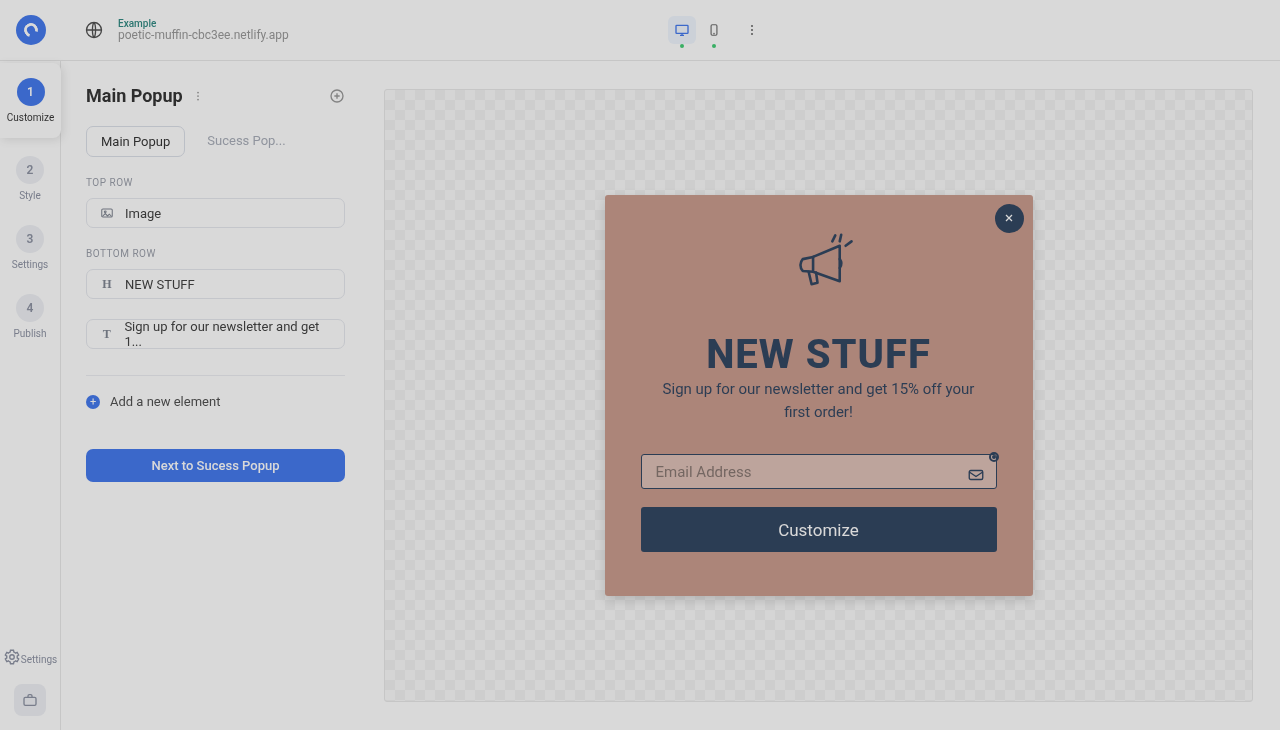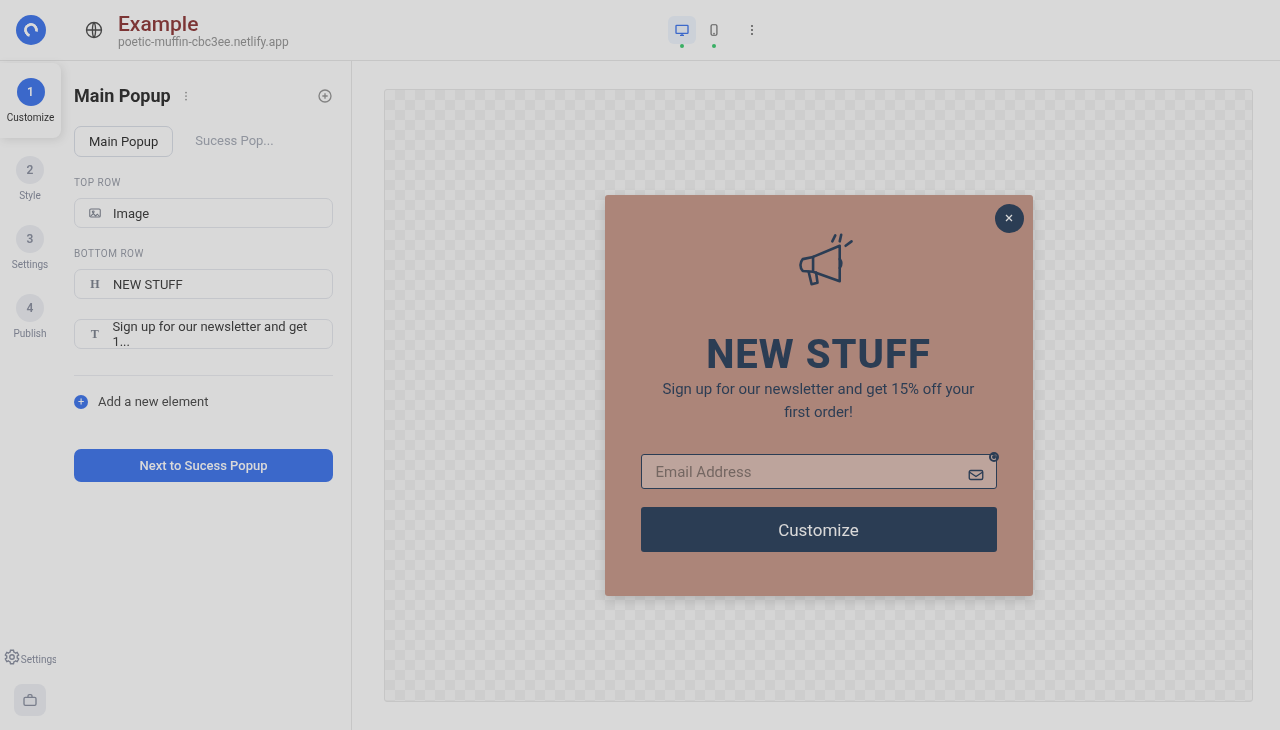--- a/index.html
+++ b/index.html
@@ -4,42 +4,42 @@
   <style>
     * { box-sizing: border-box; margin: 0; padding: 0; font-family: -apple-system, BlinkMacSystemFont, "Segoe UI", Roboto, sans-serif; }
     body { width: 1280px; height: 730px; overflow: hidden; background: #fff; position: relative; }
     
     
     .header { height: 61px; border-bottom: 1px solid #e5e5e5; display: flex; align-items: center; padding: 0 16px; position: relative; }
     .logo-circle { width: 30px; height: 30px; background: #2563eb; border-radius: 50%; margin-left: 0px; display:flex; align-items:center; justify-content:center;}
     .logo-inner { width: 14px; height: 14px; border-radius:50%; border:3px solid #fff; border-bottom-color:transparent; transform:rotate(-30deg);}
     .globe-icon { margin-left: 38px; color: #333; display:flex; }
     .title-block { display:flex; flex-direction:column; margin-left:14px; }
-    .title-text { font-size: 21px; font-weight:500; color:#7f1d1d; }
+    .title-text { font-size: 10px; font-weight:500; color:#0f766e; }
     .subtitle-text { font-size: 12px; color:#888; margin-top:-1px; }
     .header-right { position:absolute; right: 520px; display:flex; align-items:center; gap:4px; }
     .device-btn { width: 28px; height: 28px; border-radius:6px; display:flex; align-items:center; justify-content:center; position:relative; }
     .device-btn.active { background:#eef4fe; }
     .device-dot { position:absolute; bottom:-4px; width:4px; height:4px; border-radius:50%; background:#22c55e; }
     .kebab { margin-left:12px; color:#555; }
 
     
     .left-rail { position:absolute; top:61px; left:0; width:61px; height:669px; border-right:1px solid #e5e5e5; display:flex; flex-direction:column; align-items:center; padding-top:20px; }
     .rail-step { display:flex; flex-direction:column; align-items:center; margin-bottom:24px; }
     .rail-circle { width:28px; height:28px; border-radius:50%; background:#eceef3; color:#7a8094; font-size:12px; font-weight:600; display:flex; align-items:center; justify-content:center; }
     .rail-circle.active { background:#2563eb; color:#fff; }
     .rail-label { font-size:10px; color:#7a8094; margin-top:6px; }
     .rail-label.active { color:#111; }
     .rail-card { position:absolute; top:63px; left:0px; width:61px; height:75px; background:#fff; border-radius:0 8px 8px 0; box-shadow:2px 2px 10px rgba(0,0,0,0.12); display:flex; flex-direction:column; align-items:center; justify-content:center; z-index:20; }
     .rail-spacer { flex:1; }
     .rail-settings { display:flex; flex-direction:row; align-items:center; margin-bottom:18px; color:#7a8094;}
     .rail-briefcase { width:32px; height:32px; border-radius:8px; background:#eceef3; display:flex; align-items:center; justify-content:center; margin-bottom:14px; color:#7a8094;}
 
     
-    .side-panel { position:absolute; top:61px; left:56px; width:296px; height:669px; border-right:1px solid #e5e5e5; padding:24px 18px 0 18px; background:#fff; }
+    .side-panel { position:absolute; top:61px; left:68px; width:296px; height:669px; border-right:1px solid #e5e5e5; padding:24px 18px 0 18px; background:#fff; }
     .panel-head { display:flex; align-items:center; justify-content:space-between; }
     .panel-title { font-size:18px; font-weight:700; color:#111; display:flex; align-items:center; }
     .panel-title-kebab { margin-left:8px; color:#888; }
     .panel-add { color:#888; }
     .tab-row { display:flex; gap:8px; margin-top:20px; }
     .tab-pill { font-size:13px; padding:7px 14px; border-radius:7px; color:#9aa0ad; cursor:default;}
     .tab-pill.active { border:1px solid #d6dbe5; color:#111; background:#fff;}
     .section-label { font-size:10px; font-weight:400; letter-spacing:0.5px; color:#8a8f9c; margin-top:20px; margin-bottom:10px; text-transform:uppercase;}
     .element-card { height:30px; border:1px solid #e2e5ec; border-radius:7px; display:flex; align-items:center; padding:0 12px; font-size:13px; color:#222; margin-bottom:20px; }
     .element-card .el-icon { width:16px; display:flex; justify-content:center; color:#6b7280; margin-right:10px; font-weight:700;}

